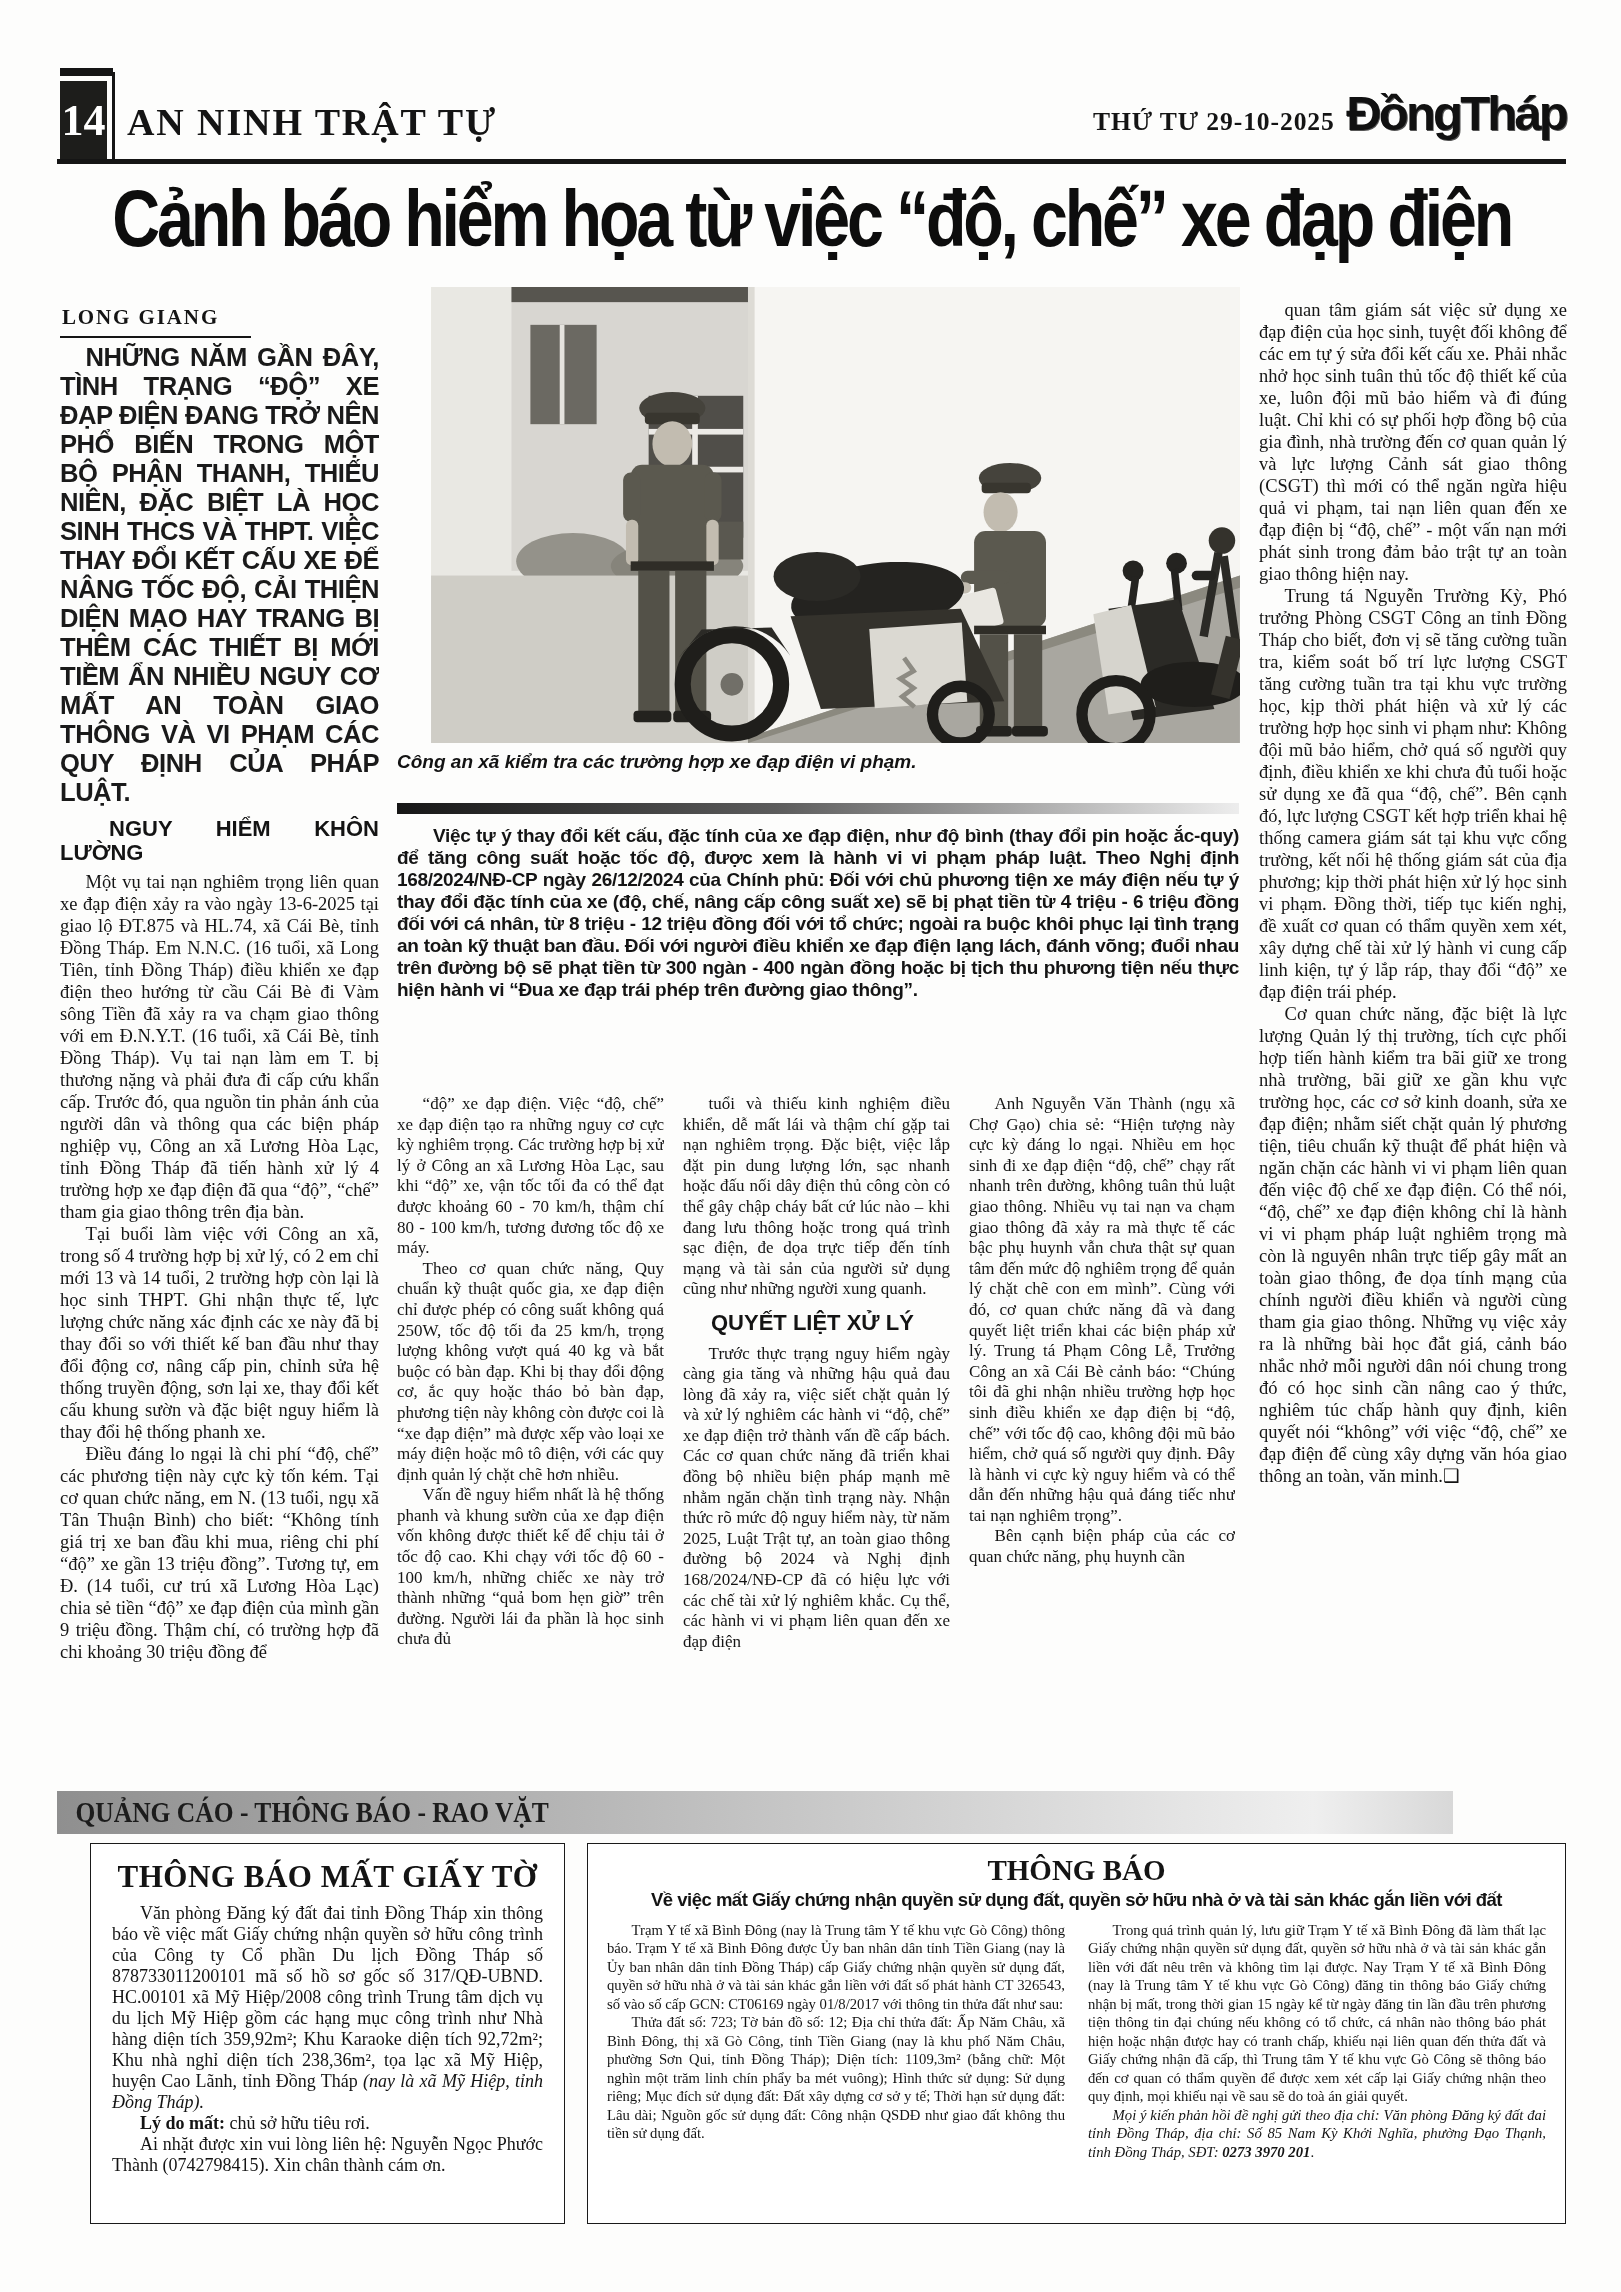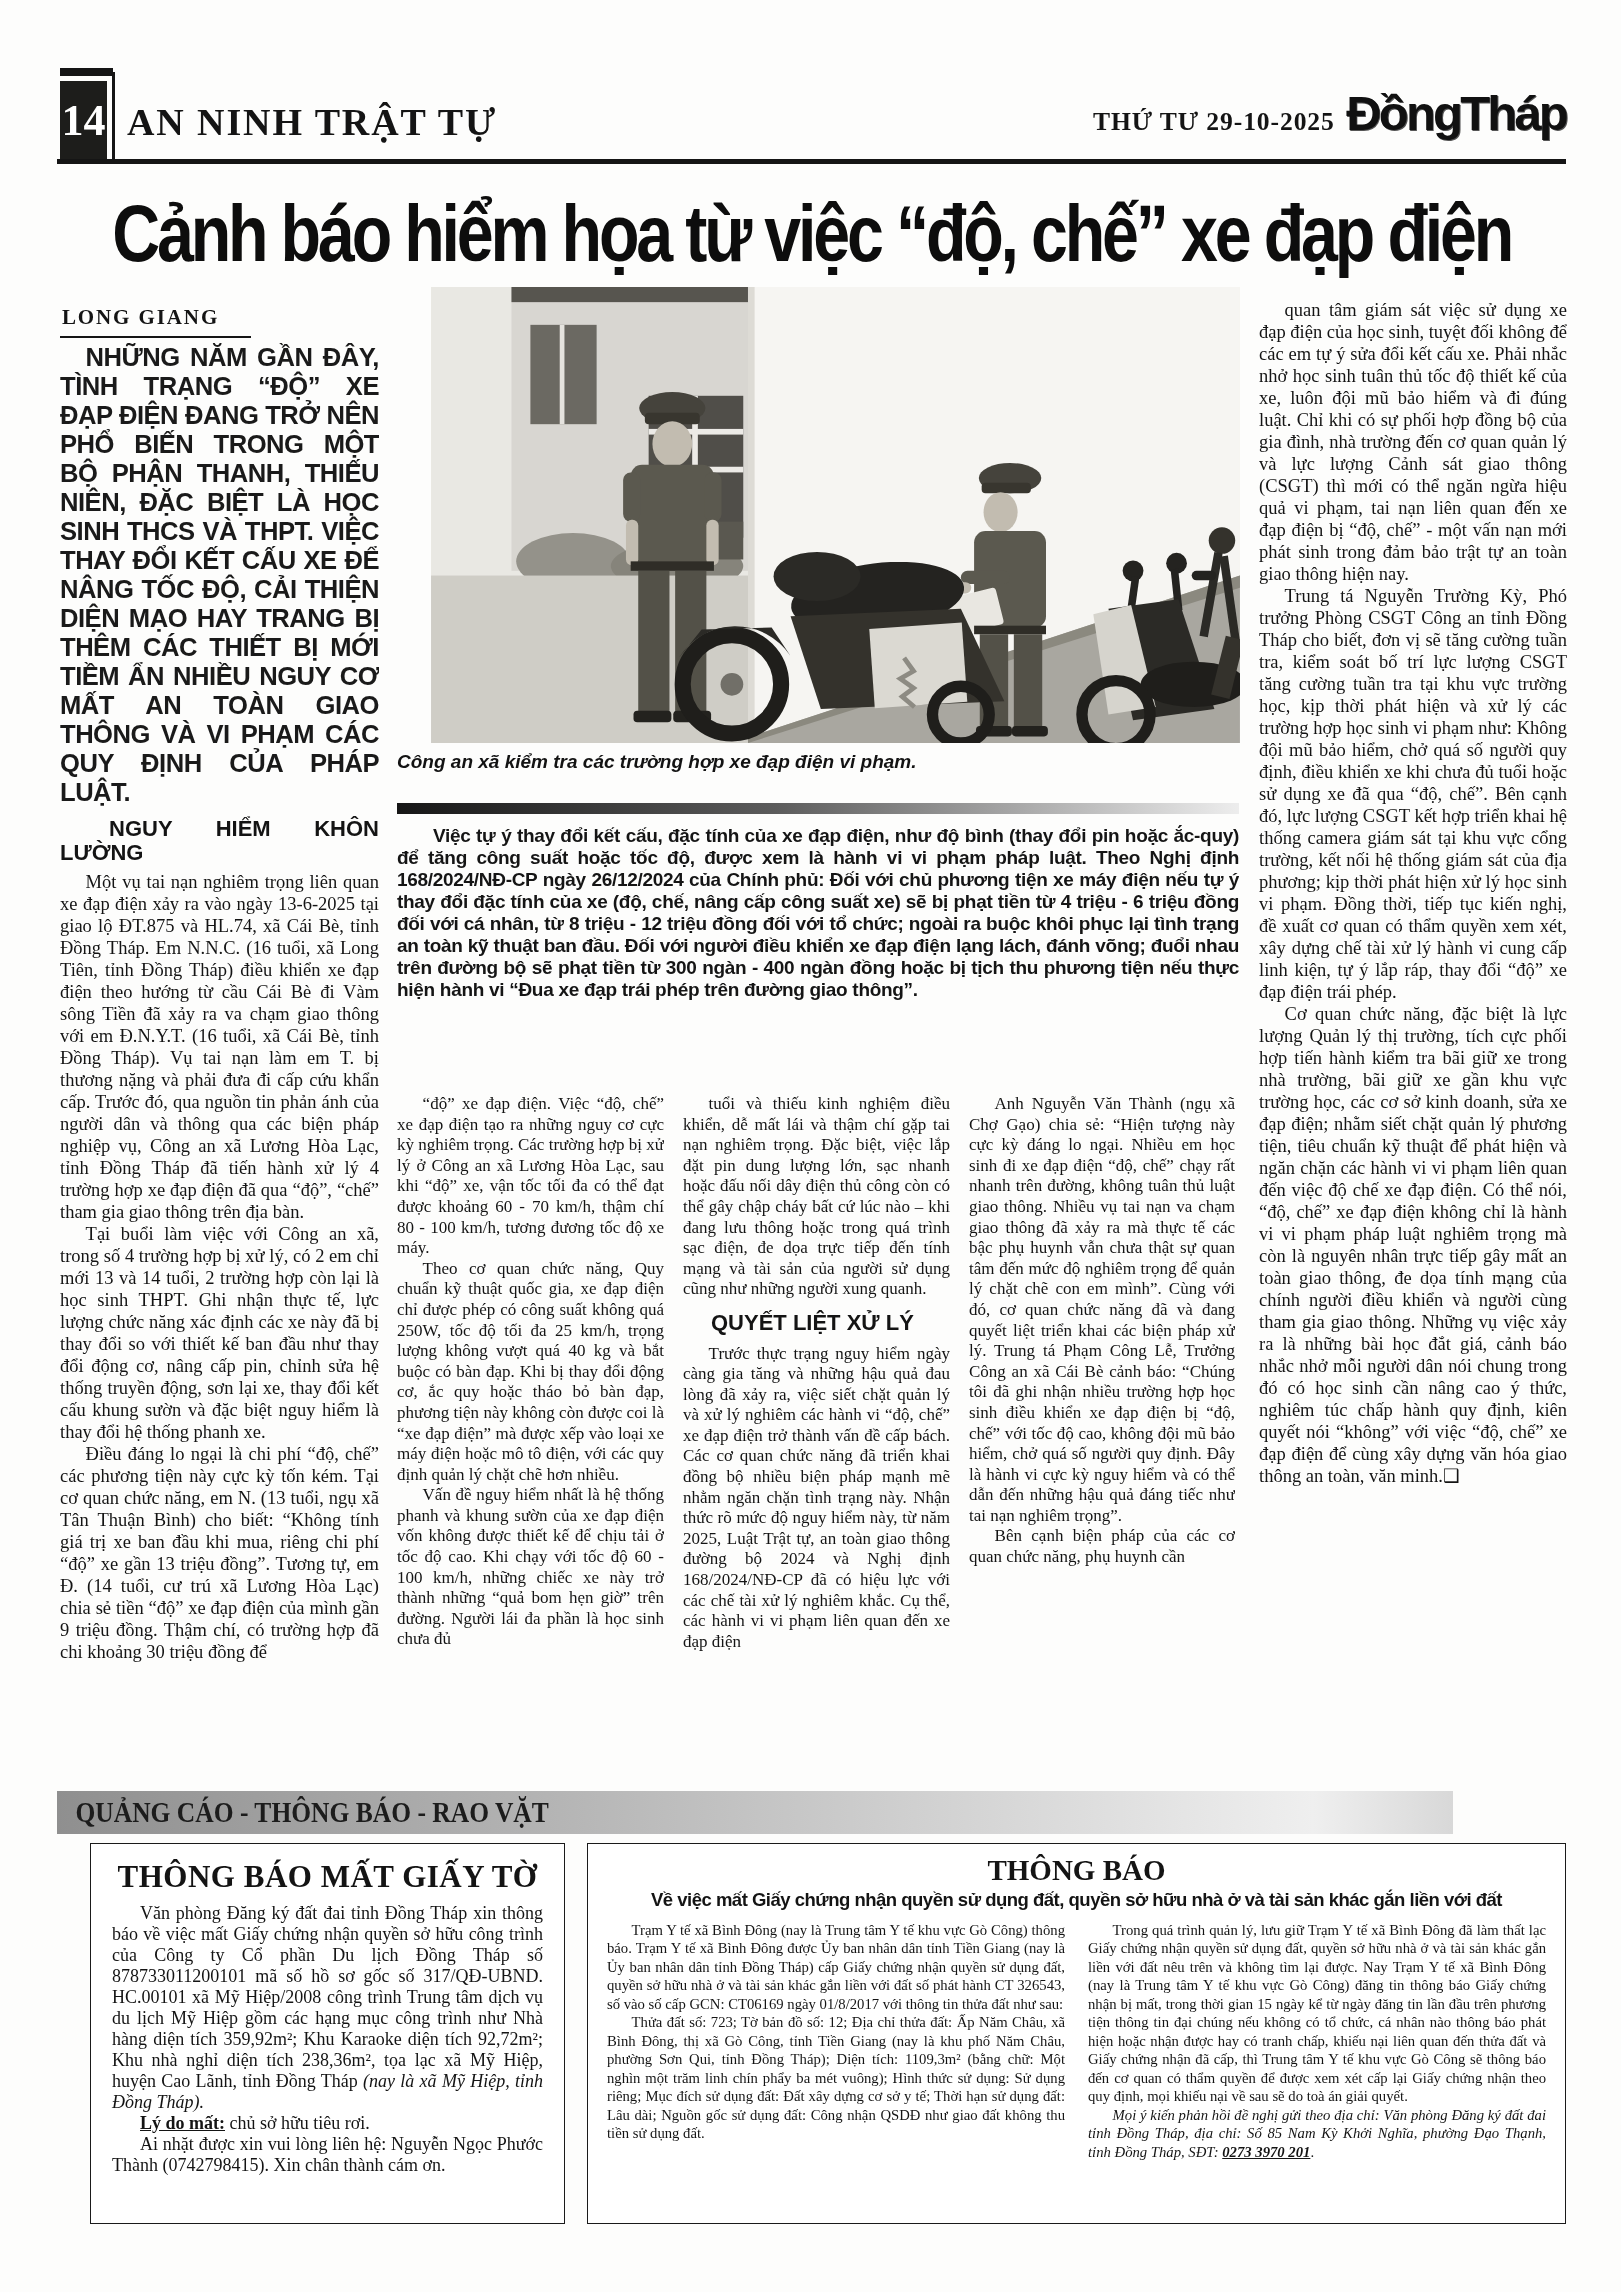--- a/index.html
+++ b/index.html
@@ -14,21 +14,21 @@
   .mast-vrule{left:112px;top:72px;width:2.8px;height:89px;background:#151515;}
   .mast-section{left:127px;top:81px;height:79px;font:600 38px/83px "Liberation Serif",serif;
       letter-spacing:1.9px;white-space:nowrap;}
   .mast-right{right:55px;top:91px;display:flex;align-items:baseline;gap:11.4px;}
   .mast-date{font:700 25.6px "Liberation Serif",serif;letter-spacing:0.9px;white-space:nowrap;text-align:center;}
   .mast-brand{font:800 49px/0.9 "Liberation Sans",sans-serif;letter-spacing:-2.8px;color:#111;
       text-shadow:0.9px 0.9px 0 #555;}
   .mast-rule{left:57px;top:159px;width:1509px;height:4.7px;background:#151515;}
 
   
-  .headline{left:57px;top:176px;width:1509px;height:115px;display:flex;justify-content:center;align-items:center;}
+  .headline{left:57px;top:176px;width:1509px;height:115px;display:flex;justify-content:center;align-items:flex-start;}
   .headline span{font:800 79px/1.08 "Liberation Sans",sans-serif;letter-spacing:-3.8px;white-space:nowrap;
       transform:scaleX(0.84);transform-origin:50% 0;color:#0d0d0d;}
   .byline{left:60px;top:305px;font:700 21px "Liberation Serif",serif;letter-spacing:1.9px;
       border-bottom:2.8px solid #151515;padding:0 32px 5.7px 1.9px;}
 
   
   .col{overflow:hidden;text-align:justify;}
   .col p{margin:0;text-indent:25.6px;}
   .col1{left:60px;top:343px;width:319px;height:1441px;}
   .lead{font:700 25.6px/29px "Liberation Sans",sans-serif;letter-spacing:-0.5px;color:#1a1a1a;
@@ -60,21 +60,21 @@
   .ad1 h3{margin:15px 0 7.6px;text-align:center;font:700 31px "Liberation Serif",serif;letter-spacing:0.5px;}
   .ad1 .txt{padding:0 21px;font-size:18px;line-height:21px;text-align:justify;}
   .ad1 .txt p{margin:0;text-indent:28px;}
   .ad2{left:587px;top:1843px;width:977px;height:379px;}
   .ad2 h3{margin:9.5px 0 1.9px;text-align:center;font:700 29px "Liberation Serif",serif;}
   .ad2 .sub{text-align:center;font:700 18.5px/23px "Liberation Sans",sans-serif;letter-spacing:-0.5px;margin:1.9px 13.2px 9.5px;}
   .ad2 .cols{display:flex;gap:23px;padding:0 19px;}
   .ad2 .cols>div{flex:1;font-size:14.7px;line-height:18.5px;text-align:justify;}
   .ad2 .cols p{margin:0;text-indent:24.6px;}
   .it{font-style:italic;}
-  .bd{font-weight:700;text-decoration:underline;}
+  .bd{font-weight:700;}
 </style>
 </head>
 <body>
 
 <div class="page">
 
   <div class="abs top-tick"></div>
   <div class="abs page-num-box">14</div>
   <div class="abs mast-vrule"></div>
   <div class="abs mast-section">AN NINH TRẬT TỰ</div>

